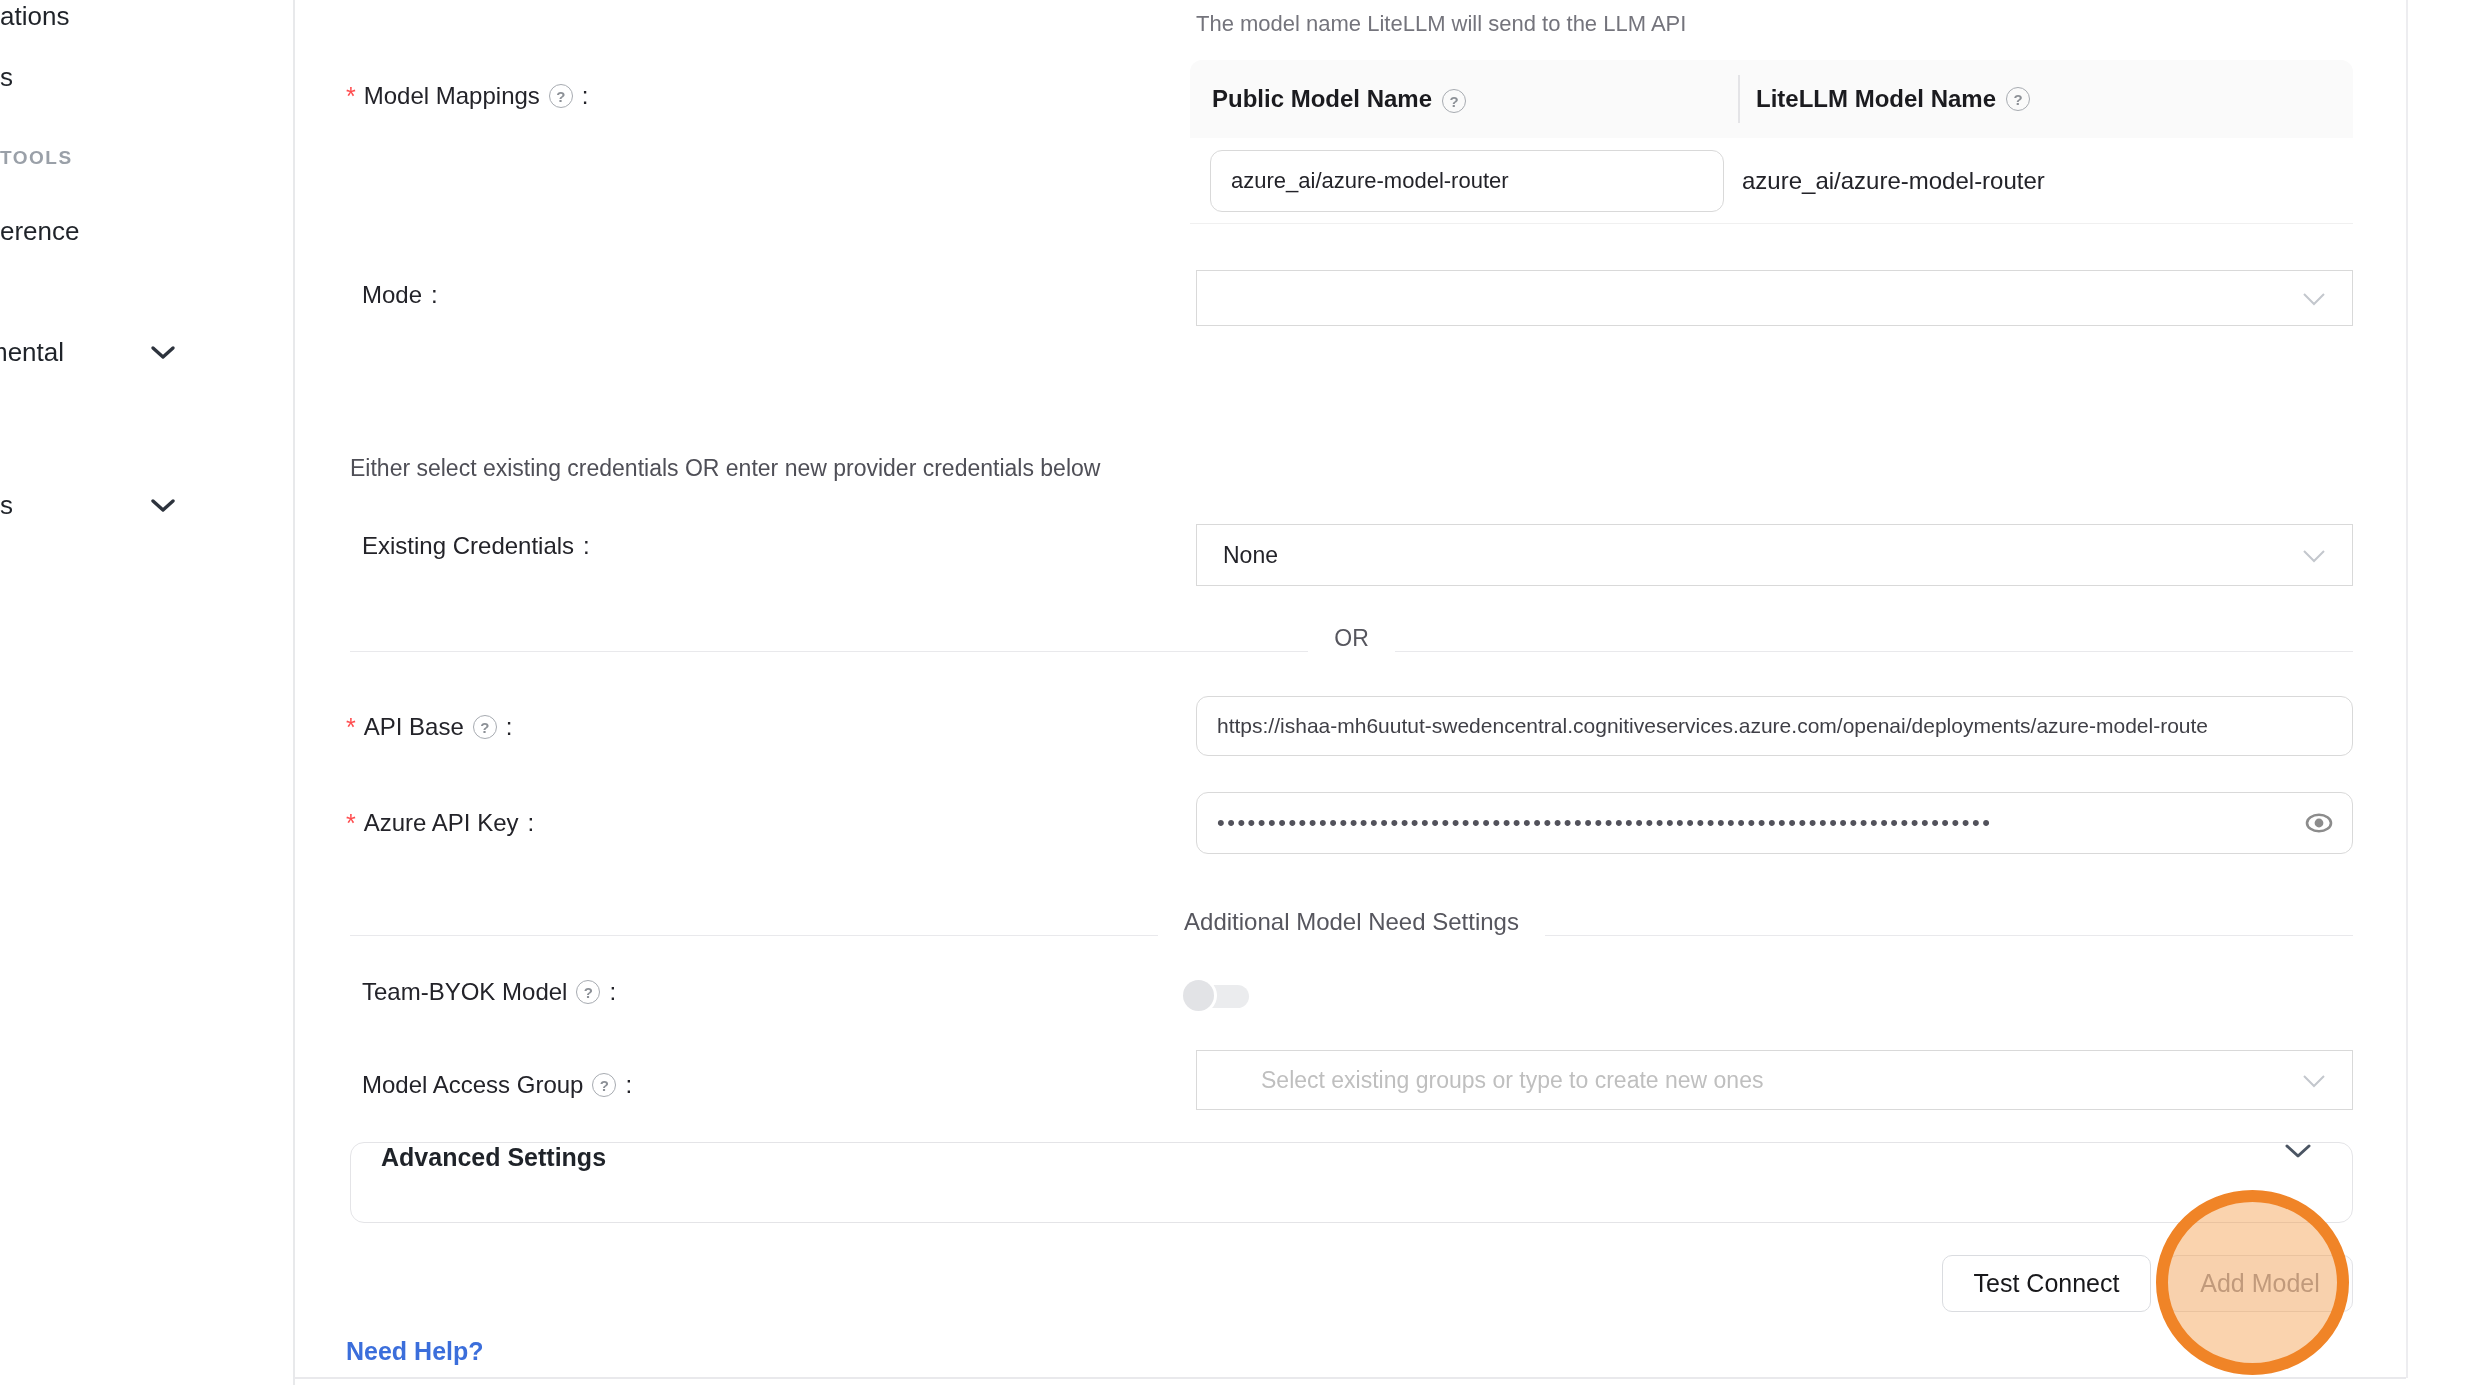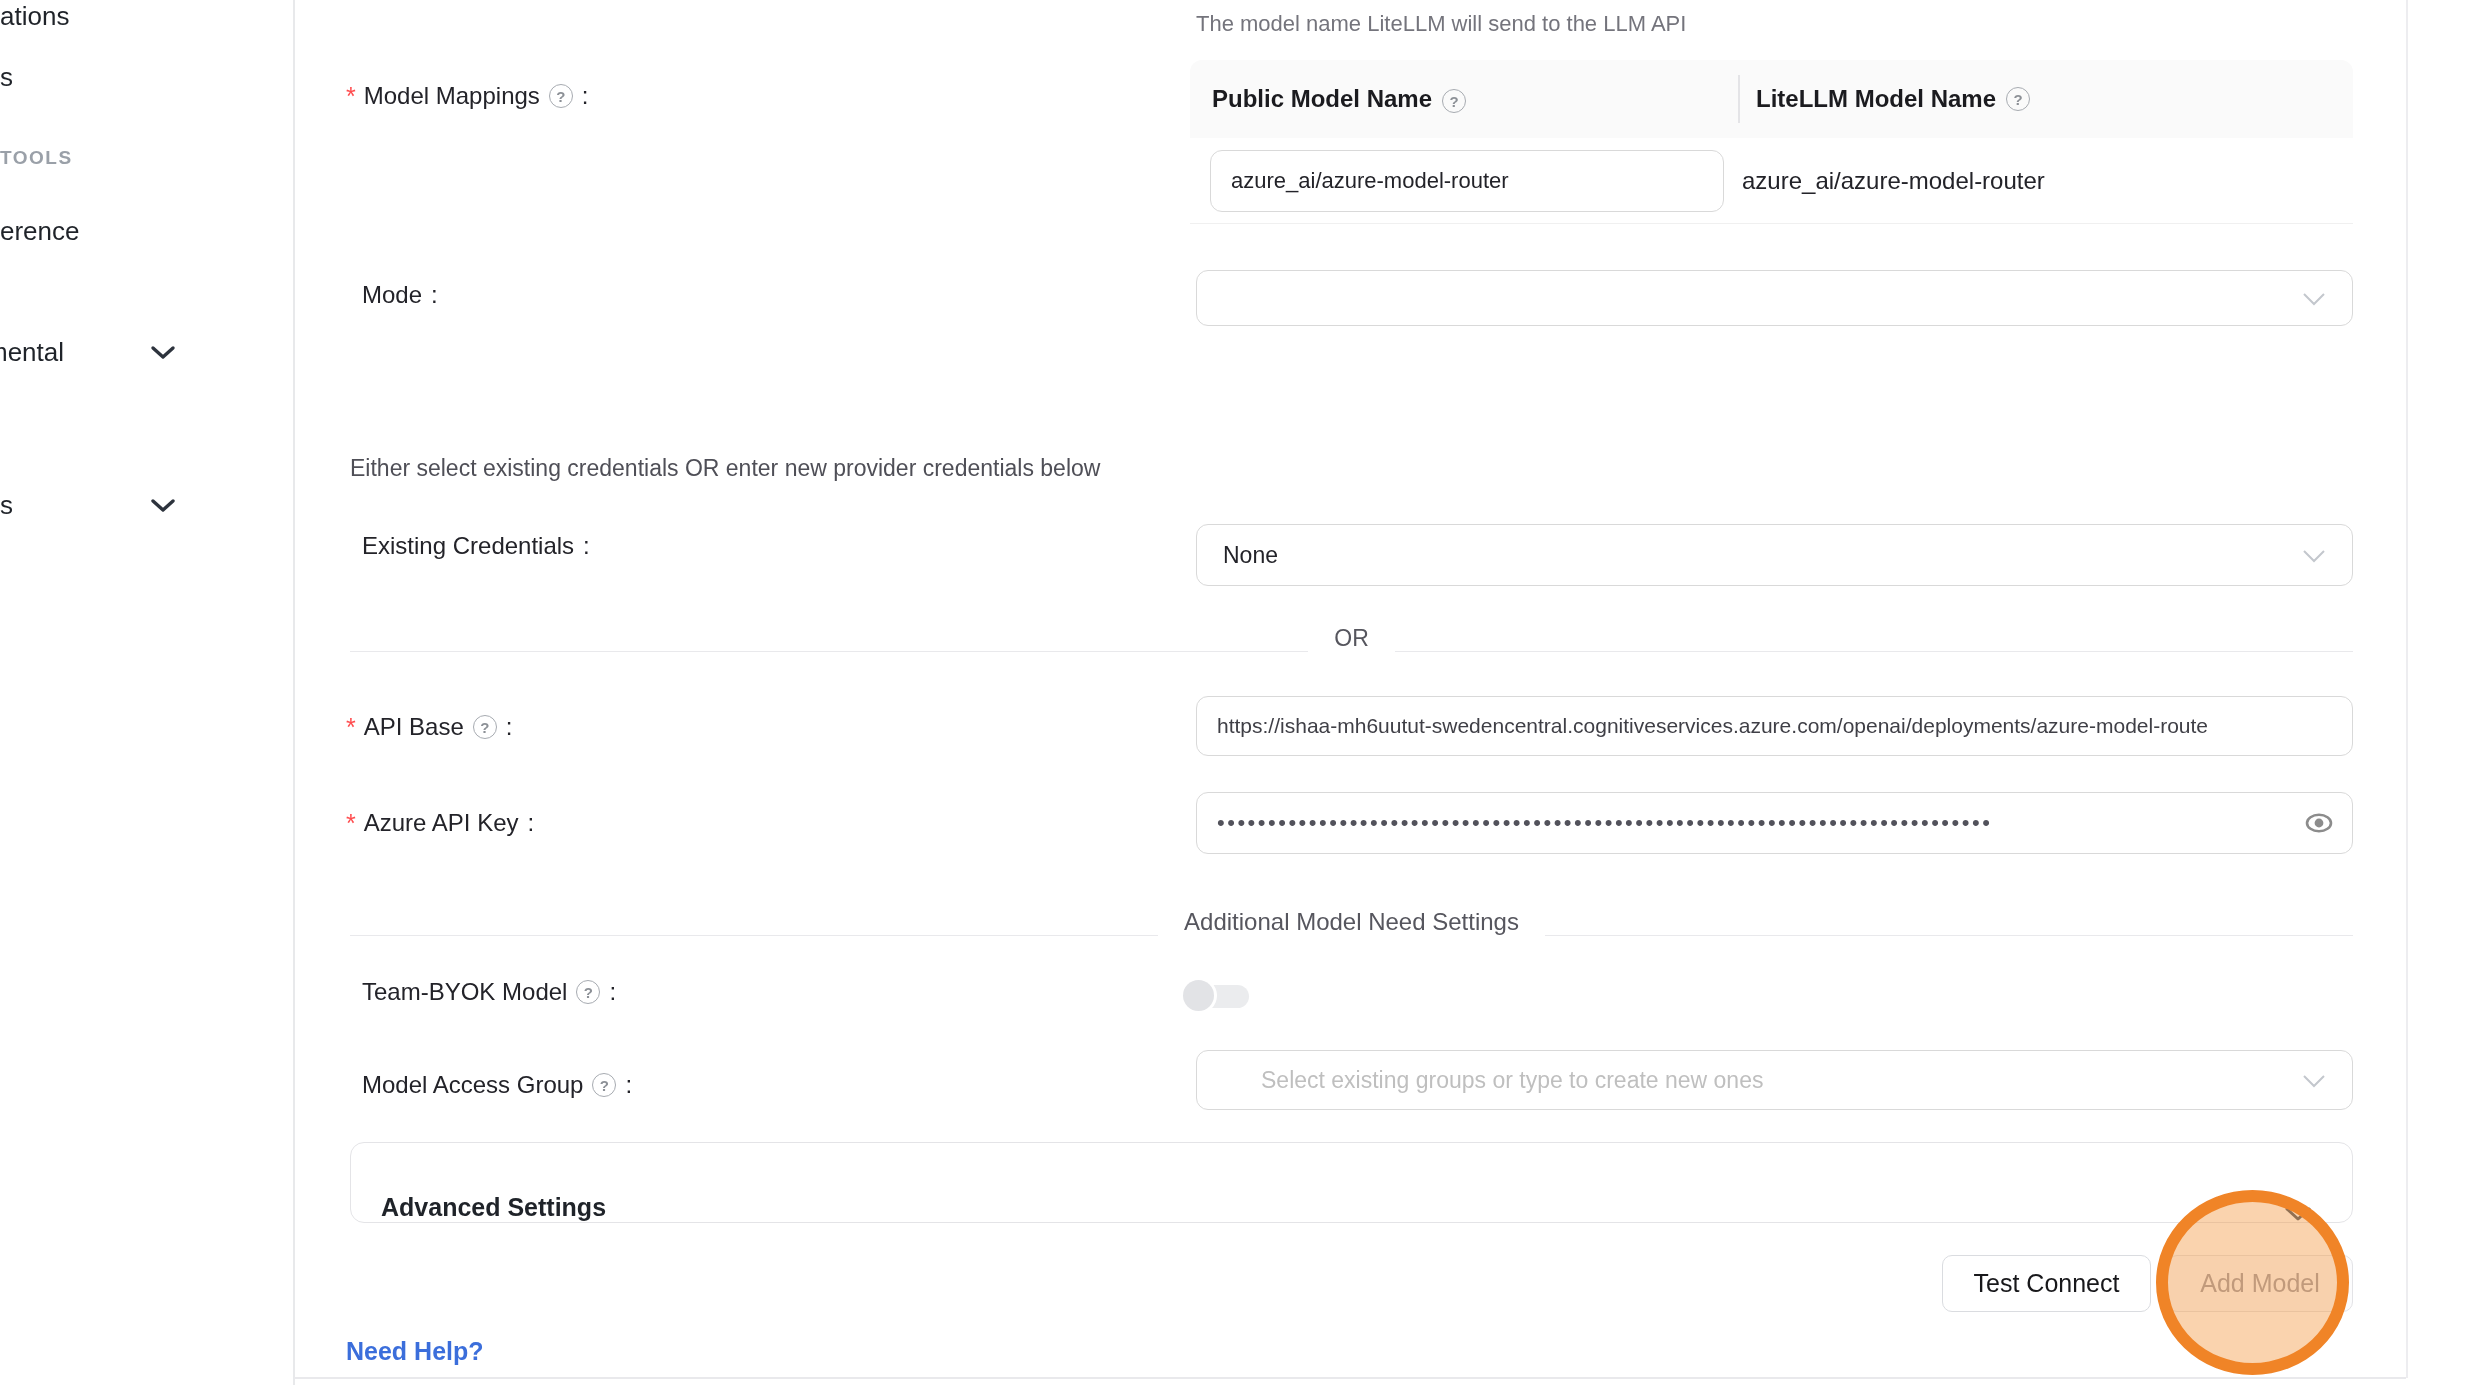--- a/index.html
+++ b/index.html
@@ -23,21 +23,21 @@
 
   
   .lblrow{position:absolute;display:flex;align-items:center;gap:9px;font-size:24px;color:#232329;height:32px;}
   .req{color:#ff4d4f;font-size:25px;margin-right:-1px;line-height:32px;}
   .qicon{width:24px;height:24px;border:1.6px solid #a7abb1;border-radius:50%;color:#8c9096;
          font-size:15px;font-weight:700;display:flex;align-items:center;justify-content:center;flex:0 0 auto;}
   .colon{margin-left:0px;}
   .helper{position:absolute;font-size:22px;color:#74747c;white-space:nowrap;}
 
   .select{position:absolute;left:1196px;width:1157px;background:#fff;border:1.5px solid #d9d9d9;
-          border-radius:12px;display:flex;align-items:center;padding:0 60px 0 26px;font-size:23px;color:#232329;}
+          border-radius:0;display:flex;align-items:center;padding:0 60px 0 26px;font-size:23px;color:#232329;}
   .select .ph{color:#bfbfbf;margin-left:38px;}
   .sel-chev{position:absolute;right:26px;top:50%;margin-top:-6px;width:24px;height:14px;}
 
   .tinput{background:#fff;border:1.5px solid #d9d9d9;border-radius:12px;padding:0 20px;font-size:22px;
           color:#232329;font-family:"Liberation Sans","DejaVu Sans",sans-serif;outline:none;}
 
   
   .mtable{position:absolute;left:1190px;top:60px;width:1163px;}
   .mhead{display:flex;background:#fafafa;border-radius:12px 12px 0 0;height:78px;align-items:center;
          font-weight:600;font-size:24px;color:#1b1b1f;}
@@ -62,21 +62,21 @@
   .eye{position:absolute;right:18px;top:50%;margin-top:-15px;width:30px;height:30px;}
 
   
   .toggle{position:absolute;left:1183px;top:980px;width:66px;height:32px;cursor:pointer;}
   .toggle .track{position:absolute;left:9px;top:5px;width:57px;height:23px;border-radius:12px;background:#ebecee;}
   .toggle .knob{position:absolute;left:0;top:0;width:31px;height:31px;border-radius:50%;background:#e2e3e6;
                 box-shadow:0 0 0 3px #ffffff;}
 
   
   .advpanel{position:absolute;left:350px;top:1142px;width:2003px;height:81px;border:1.5px solid #e4e4e7;
-            border-radius:14px;background:#fff;display:flex;align-items:flex-end;padding:0 40px 0 30px;cursor:pointer;}
+            border-radius:14px;background:#fff;display:flex;align-items:flex-start;padding:0 40px 0 30px;cursor:pointer;}
   .advpanel .t{font-weight:700;font-size:25px;color:#1f2329;flex:1;}
 
   
   .link{position:absolute;color:#3b6edb;font-size:25px;cursor:pointer;}
   .btn{position:absolute;top:1255px;height:57px;border-radius:10px;display:flex;align-items:center;
        justify-content:center;font-size:25px;cursor:pointer;}
   .btn-test{left:1942px;width:209px;background:#fff;border:1.5px solid #dadce0;color:#18181b;}
   .btn-add{left:2167px;width:186px;background:#fcfcfd;border:1.5px solid #e3e3e6;color:#9d9da8;}
 
   .annot-circle{position:absolute;left:2156px;top:1190px;width:193px;height:185px;border-radius:50%;

